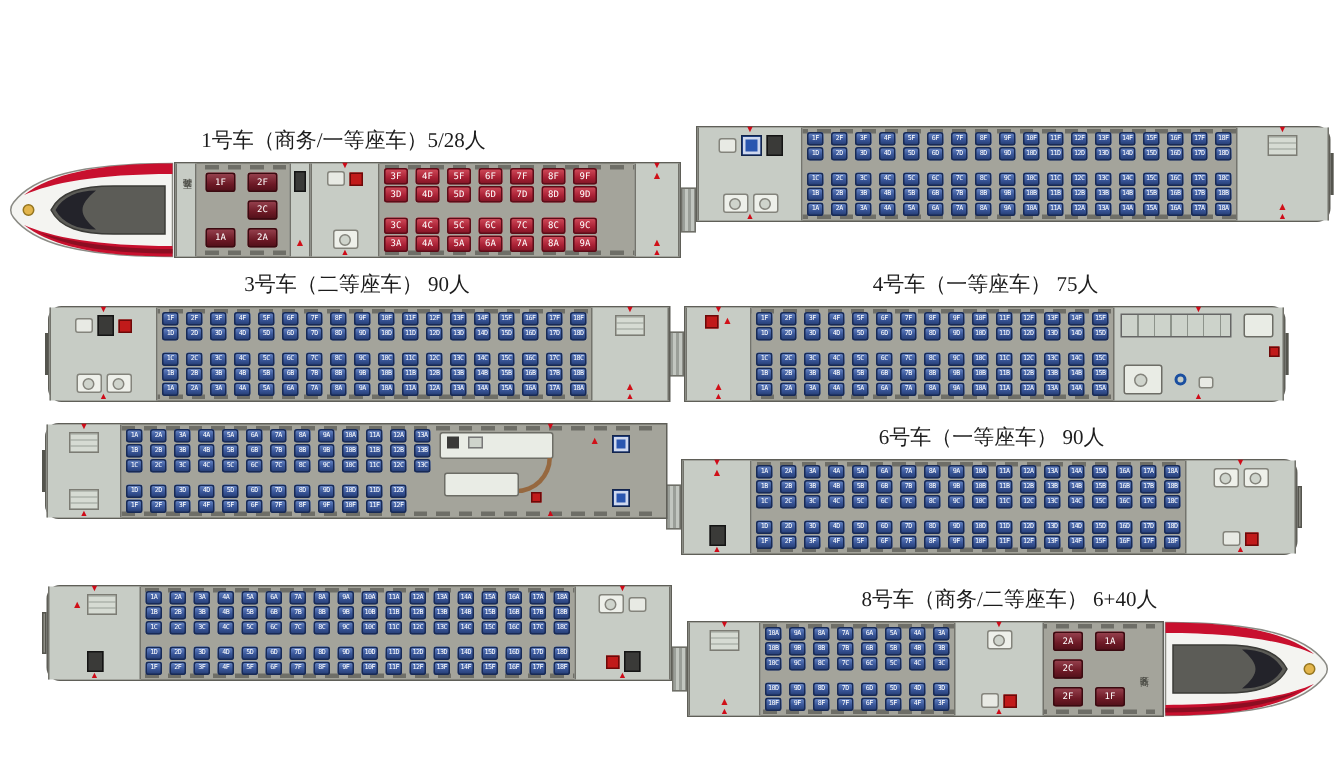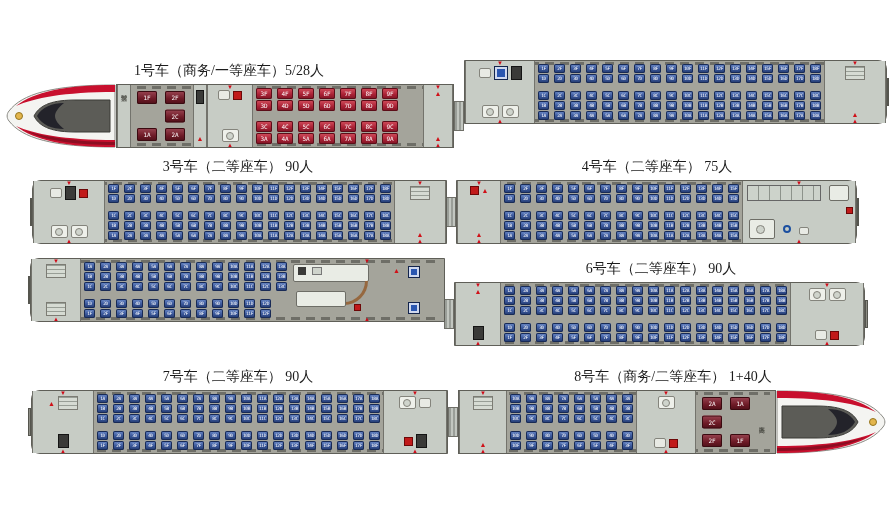--- a/index.html
+++ b/index.html
@@ -1,18 +1,18 @@
 <!DOCTYPE html>
 <html><head>
 <meta charset="utf-8">
 <style>
   html,body{margin:0;padding:0;}
   body{width:890px;height:510px;background:#ffffff;position:relative;overflow:hidden;
        font-family:"Liberation Sans",sans-serif;}
-  .trow{position:absolute;display:flex;align-items:flex-start;}
+  .trow{position:absolute;display:flex;align-items:flex-start;margin-top:24px;}
   .car{display:flex;flex-direction:column;}
   .car-title{height:24px;line-height:22px;text-align:center;font-family:"Liberation Serif",serif;
              font-size:14px;color:#1c1c1c;white-space:nowrap;}
   .strip{display:flex;align-items:center;height:64px;}
   .car-body{position:relative;height:64px;flex:1;background:#a4a49b;border:1px solid #5f5f58;
             display:flex;align-items:stretch;box-sizing:border-box;}
   .car-body::before,.car-body::after{content:"";position:absolute;left:5px;right:5px;height:3px;z-index:0;
             background:repeating-linear-gradient(90deg,#6e6e67 0 9px,#a4a49b 9px 15px);}
   .car-body::before{top:1px}.car-body::after{bottom:1px}
   .car-body.endL{border-top-left-radius:9px;border-bottom-left-radius:9px;}
@@ -666,21 +666,21 @@
                 <div class="ic-person">▲</div>
               </div>
               <div class="door t">▼</div>
               <div class="door b">▲</div>
             </div>
           </div>
         </div>
       </div>
       <div class="coupler"></div>
       <div class="car" style="width: 402px;">
-        <div class="car-title">4号车（二等座车） 75人</div>
+        <div class="car-title">4号车（一等座车） 75人</div>
         <div class="strip">
           <div class="car-body endR">
             <div class="sec vest" style="width: 44px;">
               <div class="vrow">
                 <div class="ic-red"></div>
                 <div class="ic-person">▲</div>
               </div>
               <div class="vrow">
                 <div class="ic-person">▲</div>
               </div>
@@ -1038,21 +1038,21 @@
               <div class="abs ic-red" style="bottom: 10px; left: 64px; position: absolute;"></div>
               <div class="abs ic-person" style="top: 8px; right: 44px; position: absolute;">▲</div>
               <div class="door t">▼</div>
               <div class="door b">▲</div>
             </div>
           </div>
         </div>
       </div>
       <div class="coupler"></div>
       <div class="car" style="width: 414px;">
-        <div class="car-title">6号车（二等座车） 90人</div>
+        <div class="car-title">6号车（一等座车） 90人</div>
         <div class="strip">
           <div class="car-body endR">
             <div class="sec vest" style="width: 46px;">
               <div class="vrow">
                 <div class="ic-person">▲</div>
               </div>
               <div class="vrow">
                 <div class="ic-equip"></div>
               </div>
               <div class="door t">▼</div>
@@ -1270,21 +1270,20 @@
               <div class="door t">▼</div>
               <div class="door b">▲</div>
             </div>
           </div>
           <div class="stub"></div>
         </div>
       </div>
     </div>
     <div class="trow" style="top: 366px; left: 28px;">
       <div class="car" style="width: 420px;">
-        <div class="car-title">7号车（二等座车） 90人</div>
         <div class="strip">
           <div class="stub"></div>
           <div class="car-body endL">
             <div class="sec vest" style="width: 62px;">
               <div class="vrow">
                 <div class="ic-person">▲</div>
                 <div class="ic-luggage"></div>
               </div>
               <div class="vrow">
                 <div class="ic-equip"></div>
@@ -1502,21 +1501,21 @@
                 <div class="ic-equip"></div>
               </div>
               <div class="door t">▼</div>
               <div class="door b">▲</div>
             </div>
           </div>
         </div>
       </div>
       <div class="coupler"></div>
       <div class="car" style="width: 430px;">
-        <div class="car-title">8号车（商务/二等座车） 1+40人</div>
+        <div class="car-title">8号车（商务/二等座车） 6+40人</div>
         <div class="strip">
           <div class="car-body">
             <div class="sec vest" style="width: 48px;">
               <div class="vrow">
                 <div class="ic-luggage"></div>
               </div>
               <div class="vrow">
                 <div class="ic-person">▲</div>
               </div>
               <div class="door t">▼</div>

